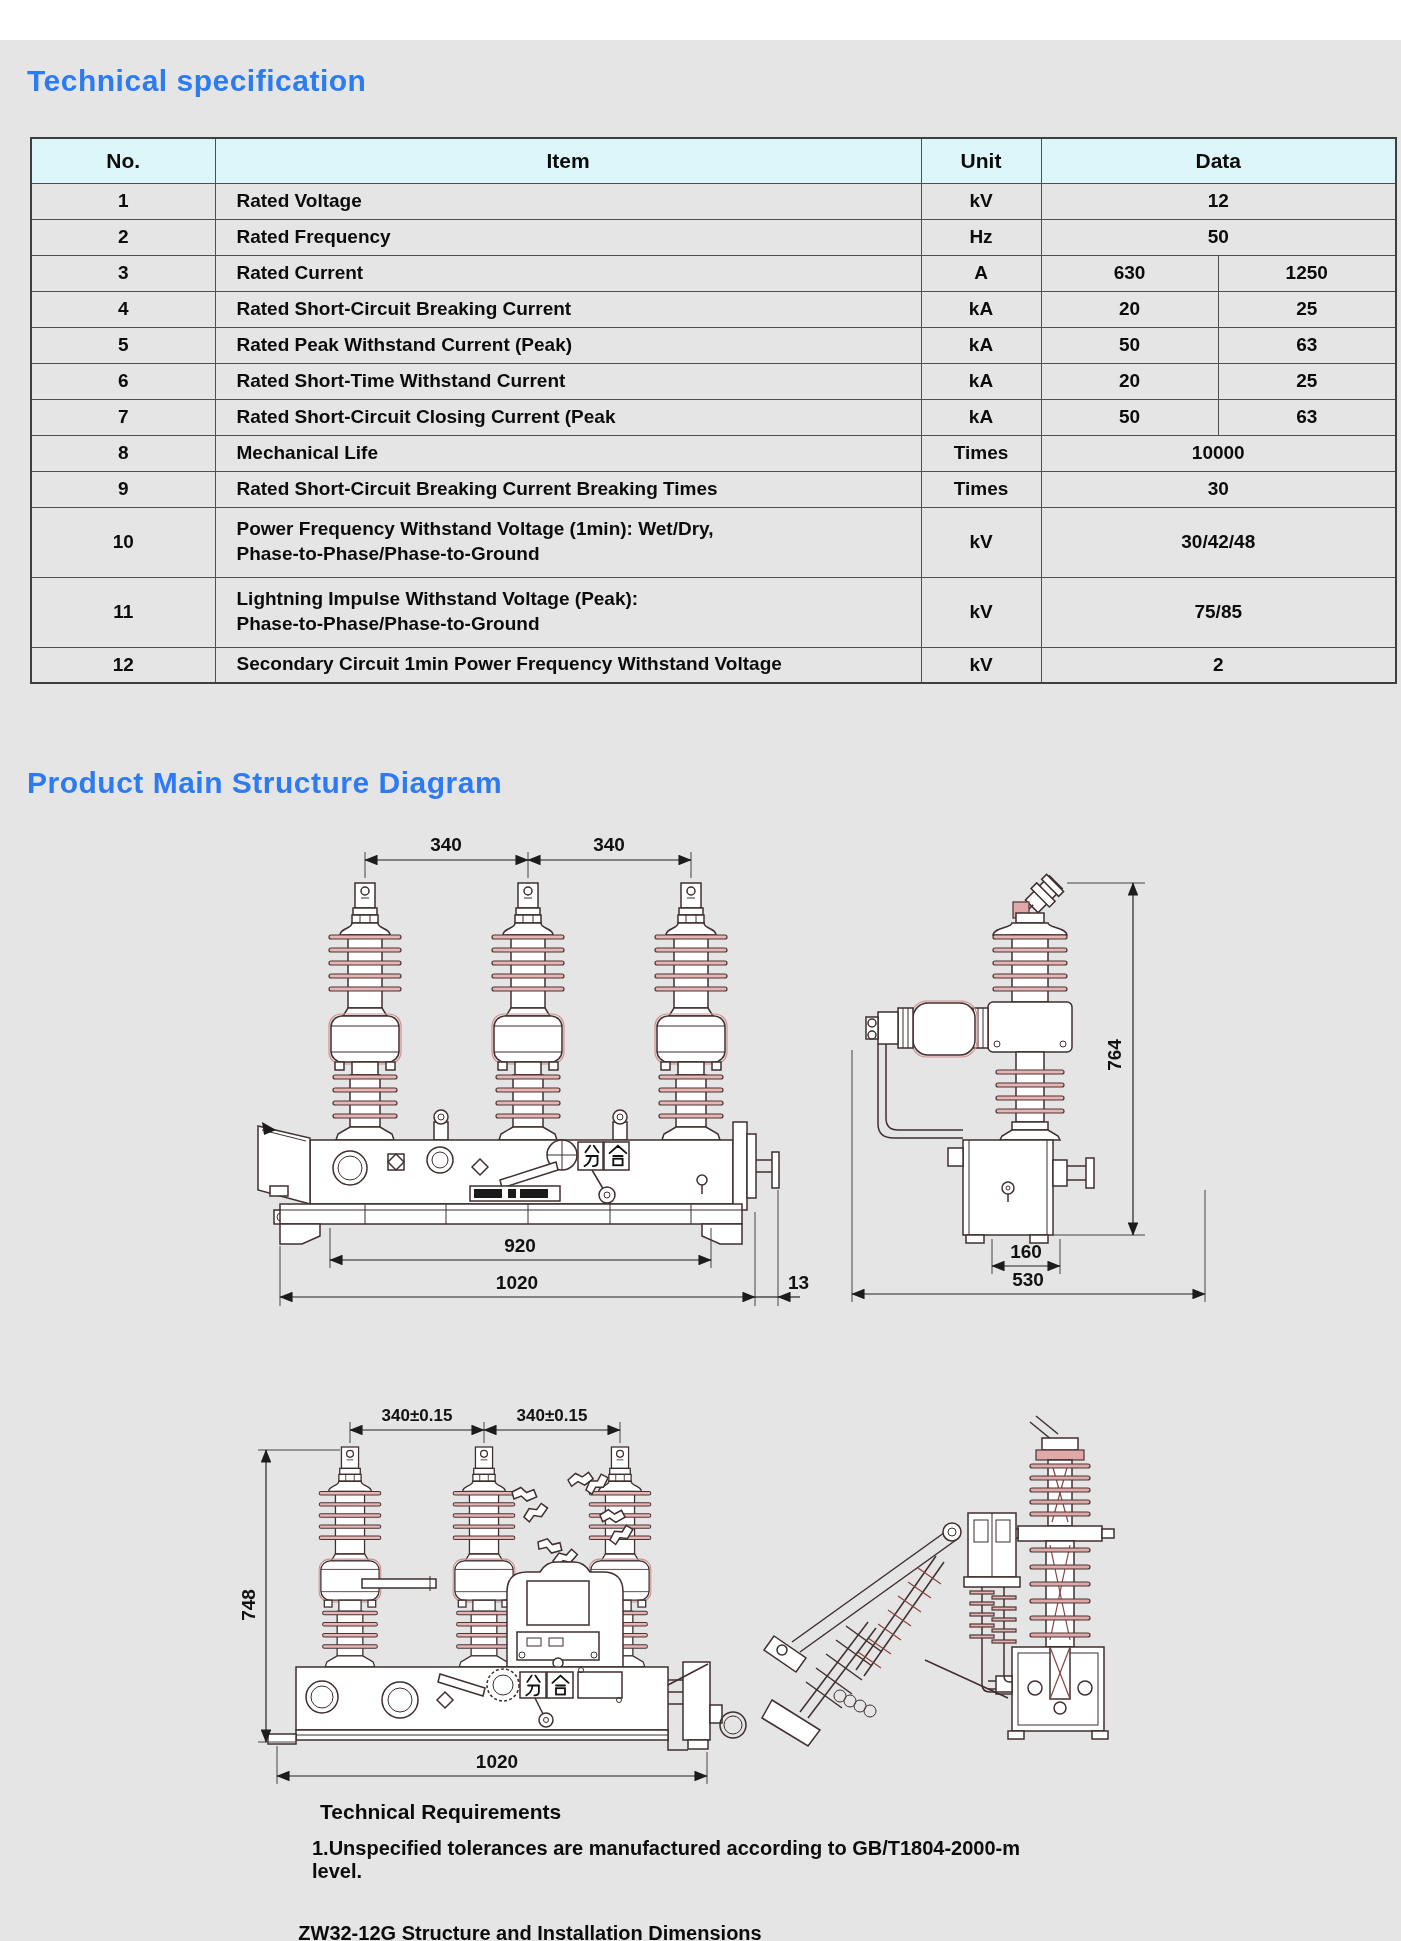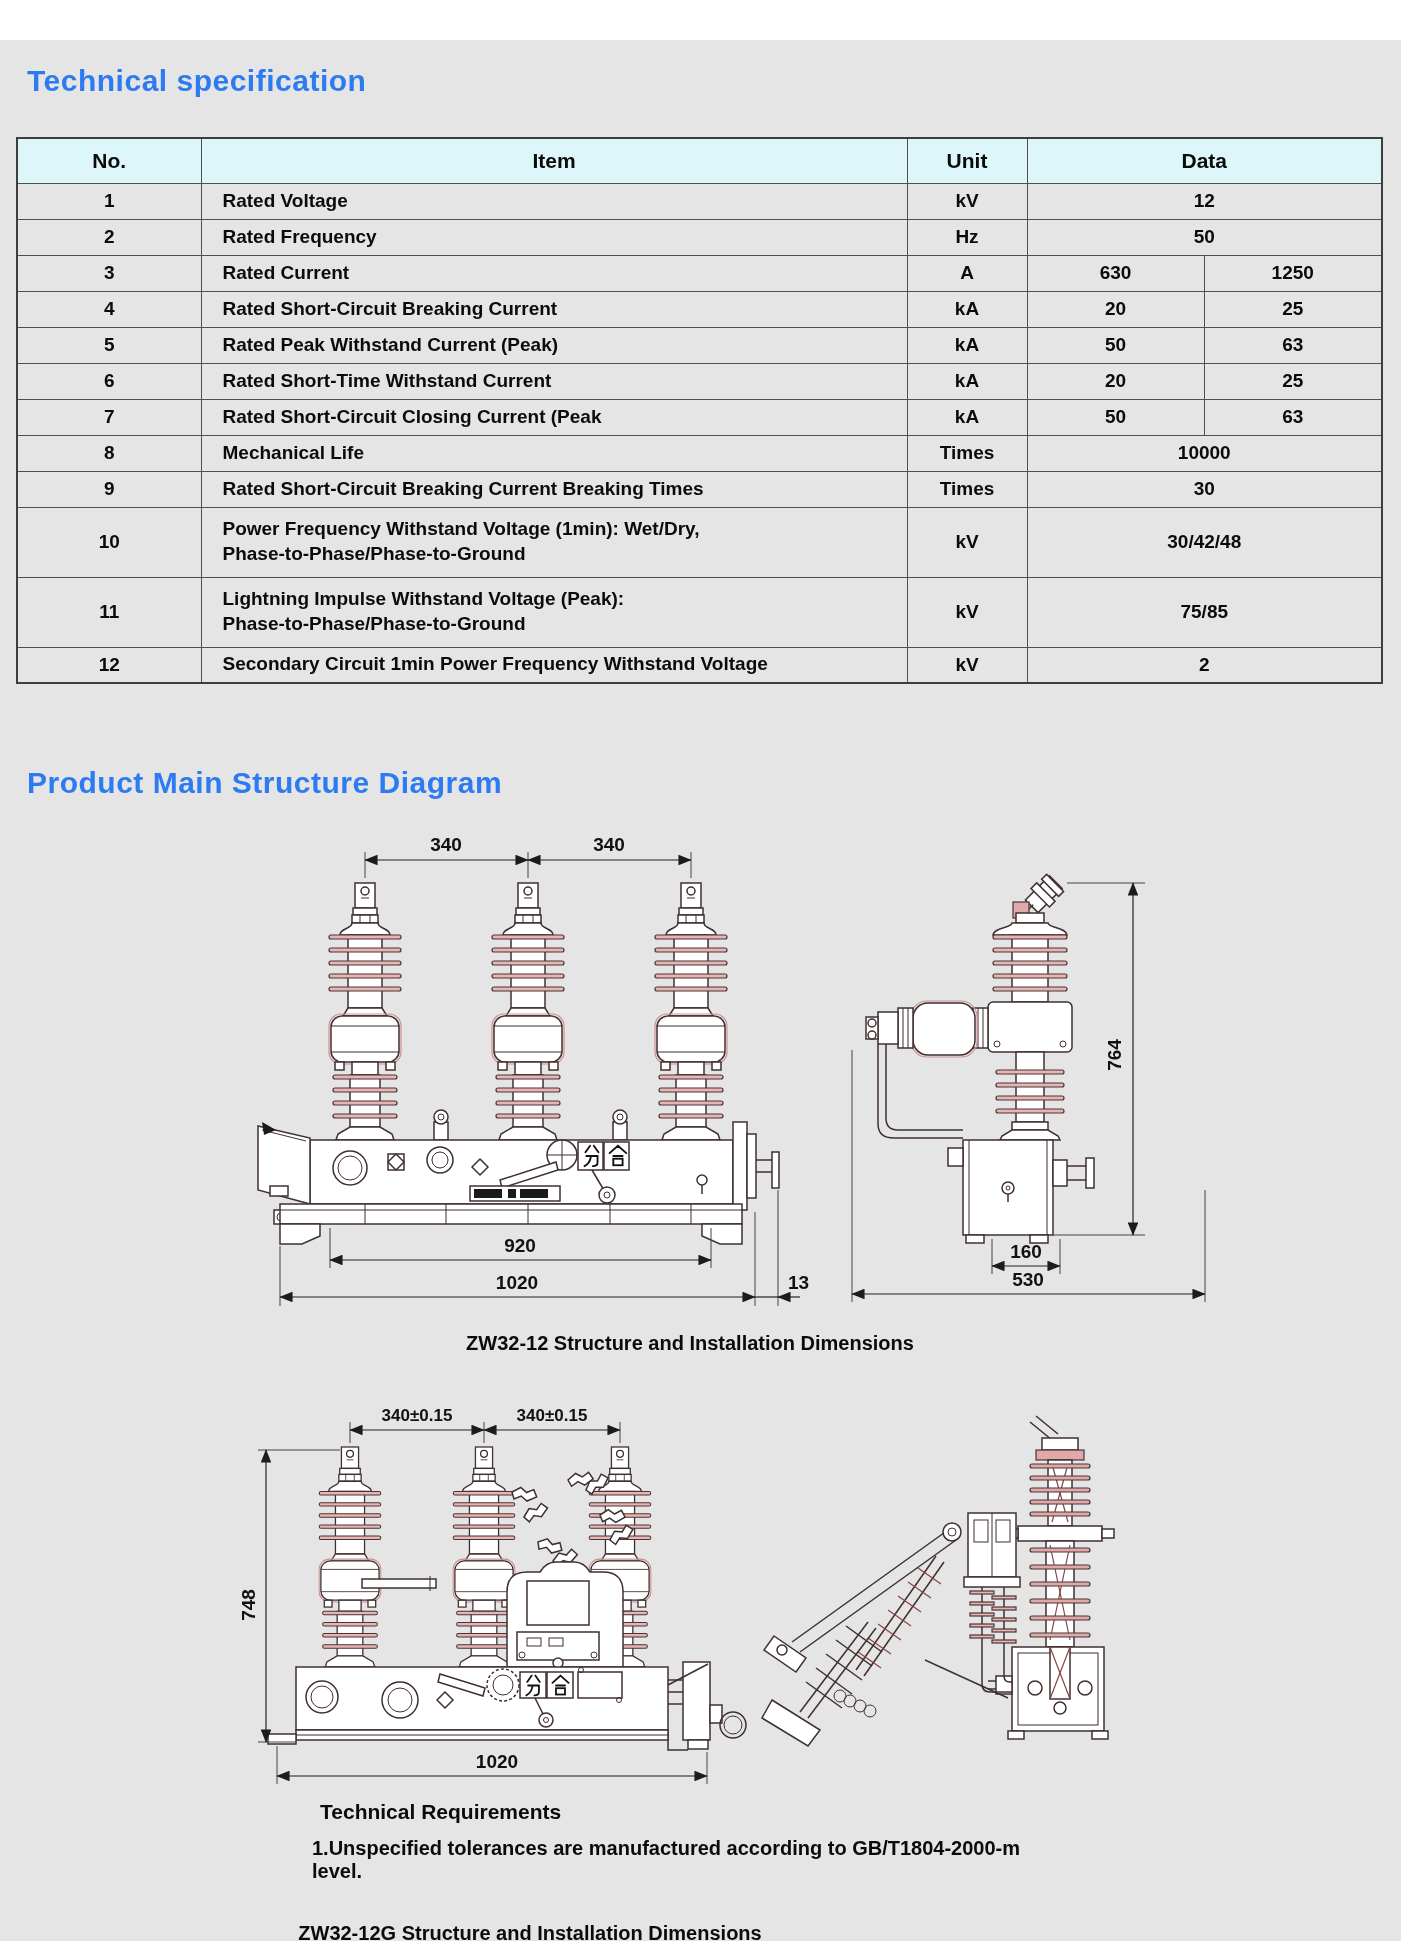--- a/index.html
+++ b/index.html
@@ -4,21 +4,21 @@
 <style>
   * { margin:0; padding:0; box-sizing:border-box; }
   body { background:#fff; font-family:"Liberation Sans", sans-serif; }
   #page { position:relative; width:1401px; height:1941px; background:#e5e5e5; overflow:hidden;margin-top:40px; }
 
   .blue-heading { position:absolute; left:27px; font-size:30px; font-weight:800;
                   color:#2d7bf2; letter-spacing:0.5px; }
   #h-techspec { top:24px; }
   #h-structure { top:726px; }
 
-  #spec-table-wrap { position:absolute; left:16px; top:97px; width:1135px; }
+  #spec-table-wrap { position:absolute; left:30px; top:97px; width:1135px; }
   table.spec { border-collapse:collapse; width:100%; table-layout:fixed;
                border:2px solid #3e3e3e; }
   table.spec th, table.spec td { border:1px solid #4f4f4f; color:#0b0b0b; }
   table.spec th { background:#ddf6f9; height:45px; font-size:21px; font-weight:bold; text-align:center; }
   table.spec td { height:36px; font-size:19px; font-weight:bold; }
   tr.tall td { height:70px; }
   .c-no, .c-unit, .c-data { text-align:center; }
   .c-item { text-align:left; padding-left:21px; white-space:pre-line; line-height:1.3; }
 
   .caption { position:absolute; font-size:20px; font-weight:bold; color:#0b0b0b; text-align:center; }
@@ -363,21 +363,20 @@
         <line class="d" x1="992" y1="1226" x2="1060" y2="1226" marker-start="url(#ar)" marker-end="url(#ar)"></line>
         <text class="dt" x="1026" y="1218" text-anchor="middle">160</text>
         <line class="x" x1="852" y1="1010" x2="852" y2="1262"></line>
         <line class="x" x1="1205" y1="1150" x2="1205" y2="1262"></line>
         <line class="d" x1="852" y1="1254" x2="1205" y2="1254" marker-start="url(#ar)" marker-end="url(#ar)"></line>
         <text class="dt" x="1028" y="1246" text-anchor="middle">530</text>
       </g>
     </g>
   </svg>
 
-  <div id="caption-1" class="caption">ZW32-12 Structure and Installation Dimensions</div>
 
   <svg id="svg-d2" class="diagram" viewBox="200 1365 1060 400">
 
     <g>
       <use href="#bshA" transform="translate(350,1407) scale(0.856)"></use>
       <use href="#bshA" transform="translate(484,1407) scale(0.856)"></use>
       <use href="#bshA" transform="translate(620,1407) scale(0.856)"></use>
 
       <rect class="w" x="362" y="1539" width="74" height="9"></rect>
       <line class="kt" x1="430" y1="1536" x2="430" y2="1551"></line>

